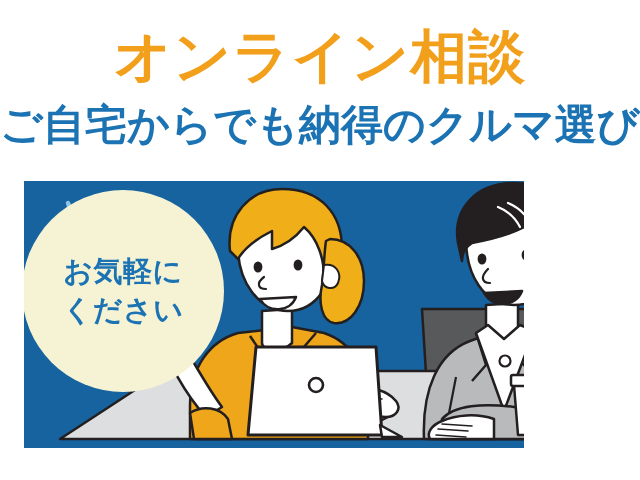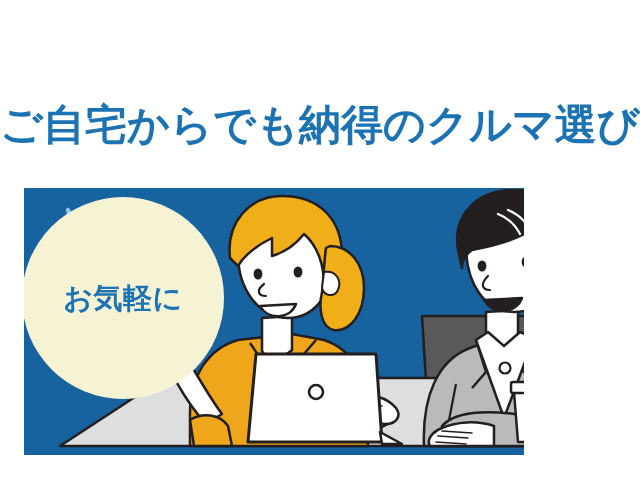--- a/index.html
+++ b/index.html
@@ -44,21 +44,21 @@
     font-size: 42px;
     font-weight: 700;
     line-height: 1;
     white-space: nowrap;
   }
 
   
   .panel {
     position: absolute;
     left: 24px;
-    top: 188px;
+    top: 181px;
     width: 500px;
     height: 267px;
     background: #16639F;
     overflow: hidden;
   }
 
   
   .badge-circle {
     position: absolute;
     left: -2px;
@@ -93,20 +93,21 @@
     top: 0;
     width: 592px;
     height: 267px;
   }
 </style>
 </head>
 <body>
 
 <div id="banner">
 
+  <div class="headline">オンライン相談</div>
 
   <div class="subheadline">ご自宅からでも納得のクルマ選びを</div>
 
   <div class="panel">
 
     <svg class="scene" viewBox="0 0 592 267" xmlns="http://www.w3.org/2000/svg">
 
       <g>
         <path d="M398 128 L404 225 L545 225 L550 128 Z" fill="#58595B" stroke="#231F20" stroke-width="2.5" stroke-linejoin="round"></path>
       </g>
@@ -218,16 +219,17 @@
         <path d="M490 204 L494 254 L528 254 L532 204 Z" fill="#FFFFFF" stroke="#231F20" stroke-width="2.5" stroke-linejoin="round"></path>
         <rect x="487" y="194" width="48" height="11" rx="2" fill="#FFFFFF" stroke="#231F20" stroke-width="2.5"></rect>
         <ellipse cx="511" cy="227" rx="8" ry="10" fill="#F0B429" stroke="#231F20" stroke-width="2"></ellipse>
       </g>
 
     </svg>
 
     <div class="badge-circle"></div>
     <div class="badge-text">
       <span>お気軽に</span>
+      <span>ください</span>
     </div>
 
   </div>
 </div>
 
 </body></html>

